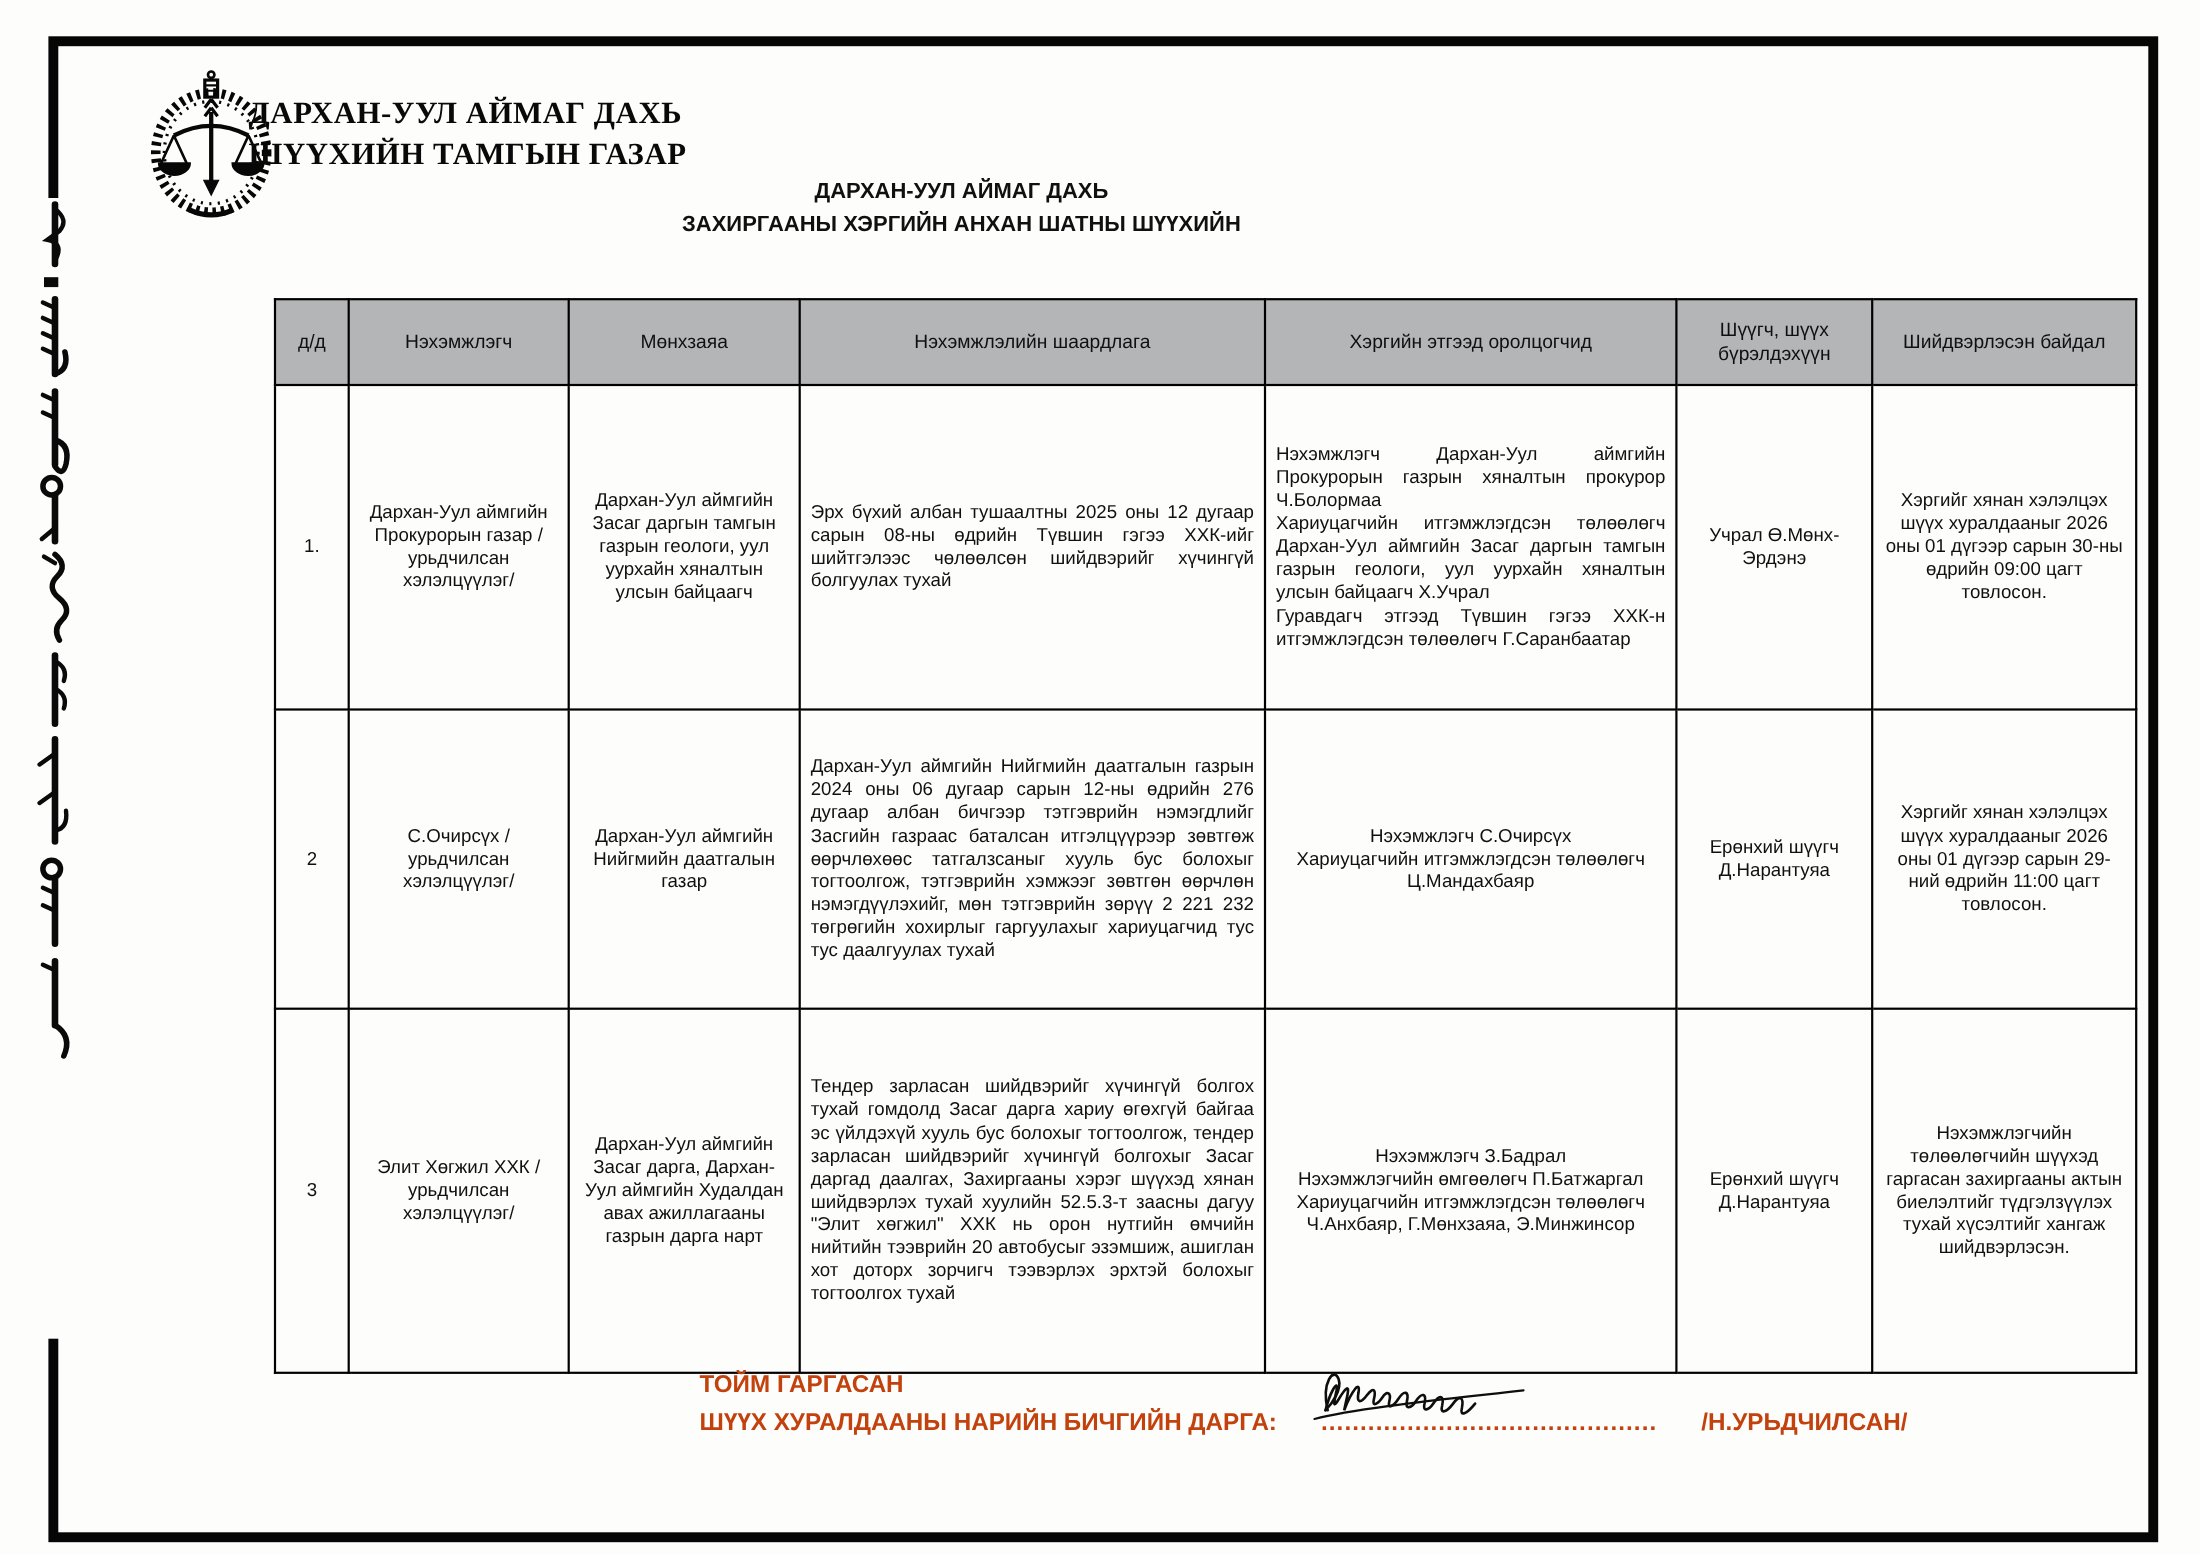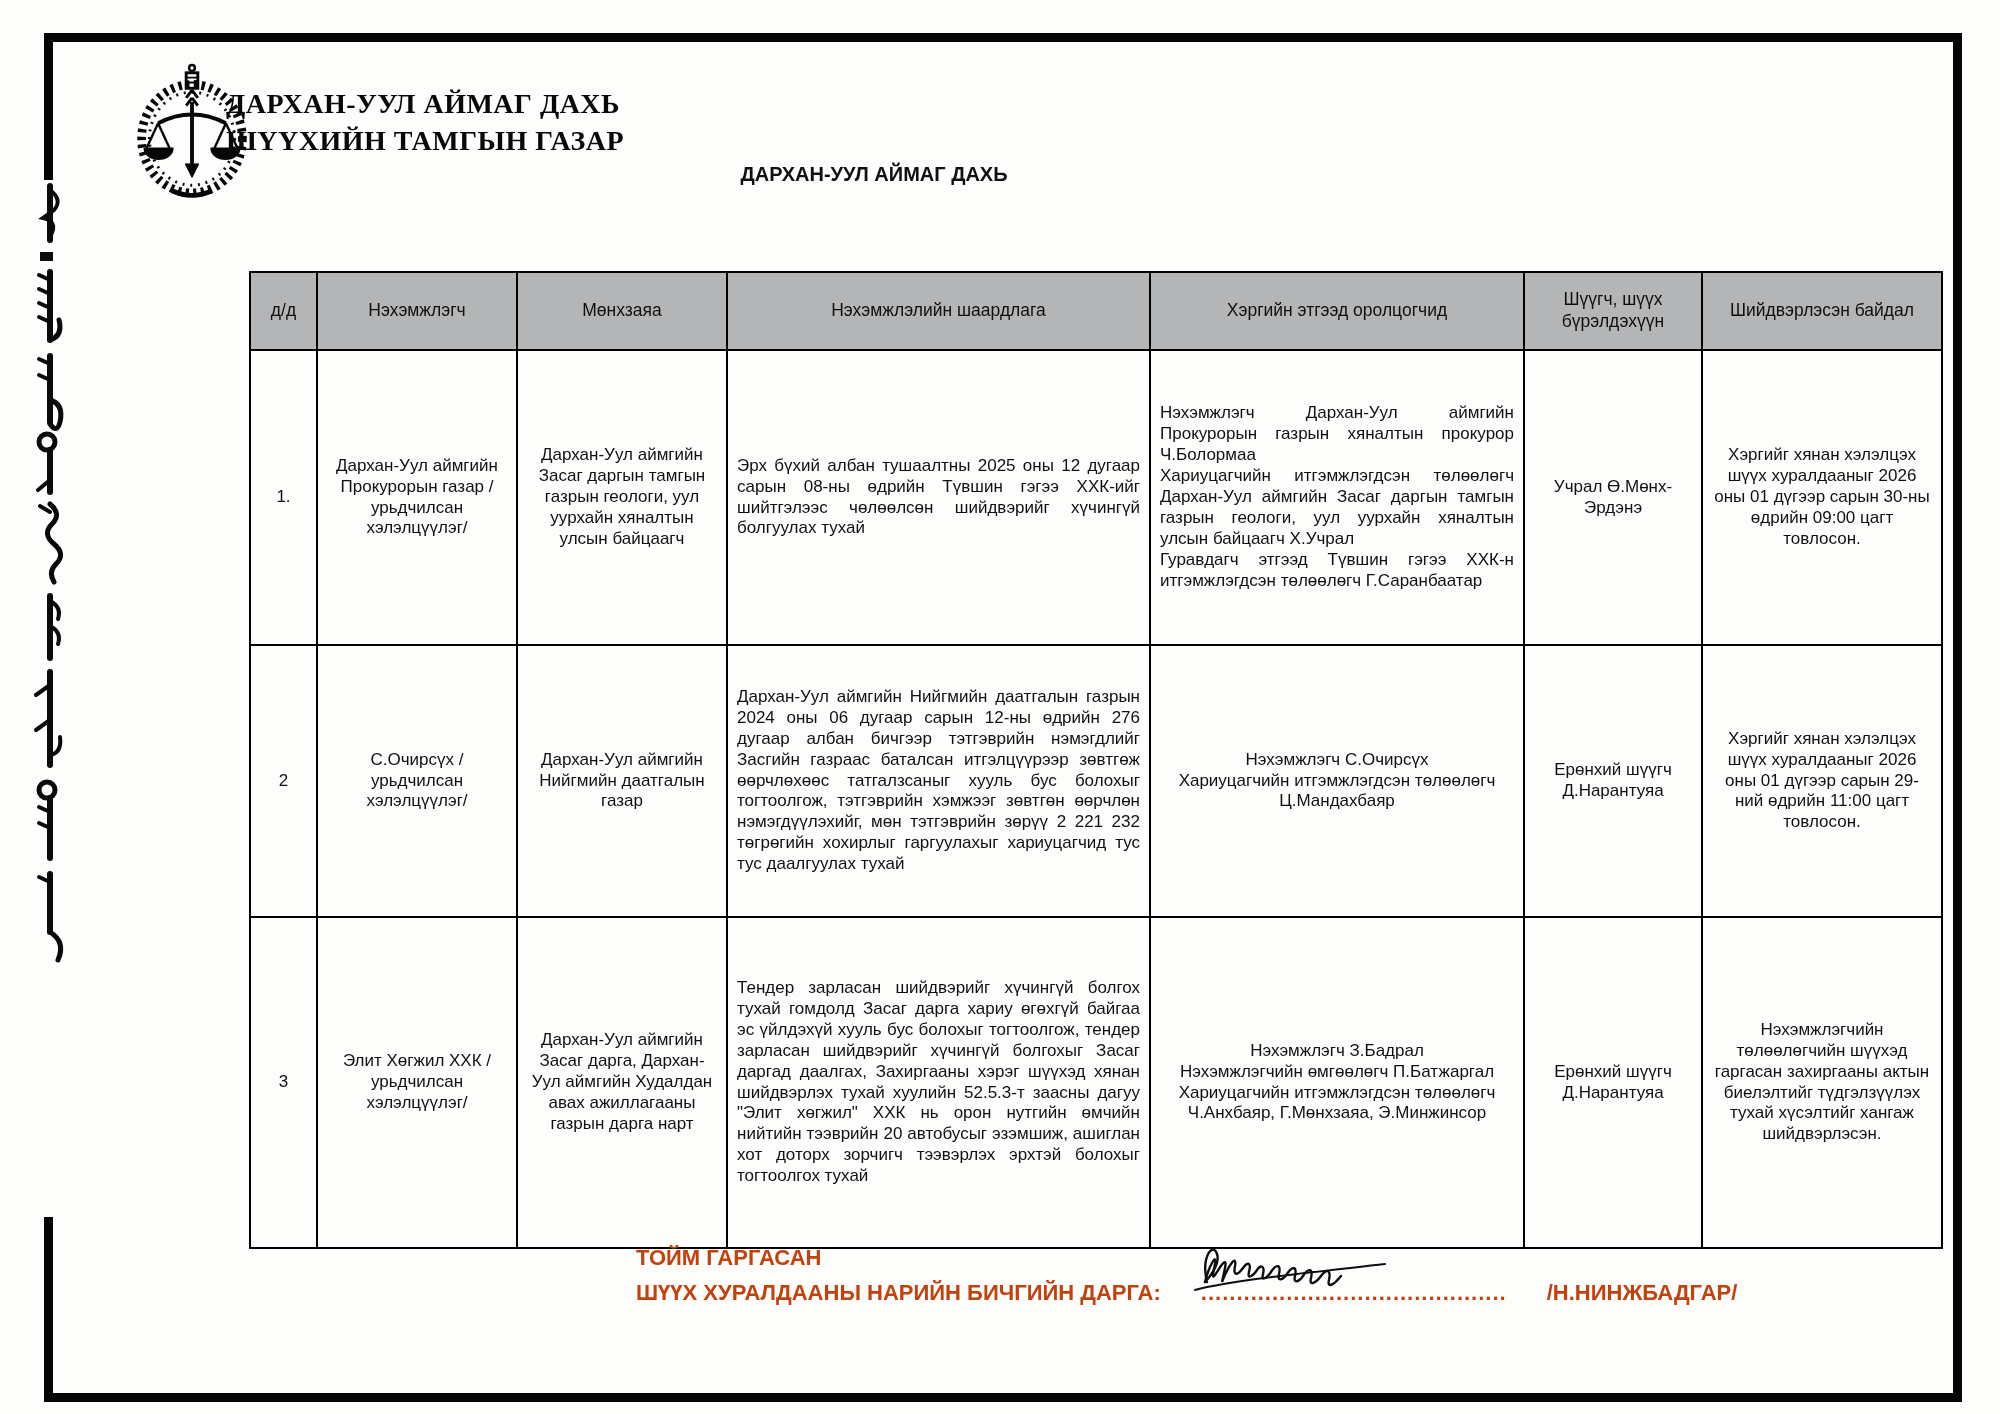--- a/index.html
+++ b/index.html
@@ -106,20 +106,21 @@
       </svg>
     </div>
 
     <div class="org-name">
       <div>ДАРХАН-УУЛ АЙМАГ ДАХЬ</div>
       <div>ШҮҮХИЙН ТАМГЫН ГАЗАР</div>
     </div>
 
     <div class="doc-title">
       <div class="t1">ДАРХАН-УУЛ АЙМАГ ДАХЬ</div>
+      <div class="t2">ЗАХИРГААНЫ ХЭРГИЙН АНХАН ШАТНЫ ШҮҮХИЙН</div>
     </div>
 
     <table class="doc">
       <colgroup>
         <col style="width:67px">
           <col style="width:200px">
           <col style="width:210px">
         <col style="width:423px">
           <col style="width:374px">
           <col style="width:178px">
@@ -177,18 +178,18 @@
         <span class="sig-wrap">
           <span class="sig-dots">...........................................</span>
           <svg class="sig-svg" width="210" height="66" viewBox="0 0 210 66">
             <g fill="none" stroke="#0e0e0e" stroke-linecap="round">
               <path d="M18,48 C12,22 24,8 28,20 C31,29 22,42 16,48" stroke-width="2.4"></path>
               <path d="M16,48 C20,32 28,18 26,30 C24,40 22,48 28,38 C34,28 38,24 36,34 L33,48 C40,30 48,20 46,32 C44,42 48,42 54,34 C60,26 62,30 60,38 C58,46 64,42 68,36 C72,30 76,32 74,40 C72,48 78,44 82,38 C88,29 92,31 90,40 C88,48 94,46 98,40 C104,31 108,33 106,42 C104,50 110,48 114,42 C120,33 124,35 122,44 C120,52 126,50 132,42 C138,34 142,36 140,46 C138,54 144,52 152,42" stroke-width="2.4"></path>
               <path d="M6,56 C44,46 126,38 196,30" stroke-width="2"></path>
             </g>
           </svg>
         </span>
-        <span>/Н.НИНЖБАДГАР/</span>
+        <span>/Н.УРЬДЧИЛСАН/</span>
       </div>
     </div>
 
   </div>
 </div>
 
 </body></html>

